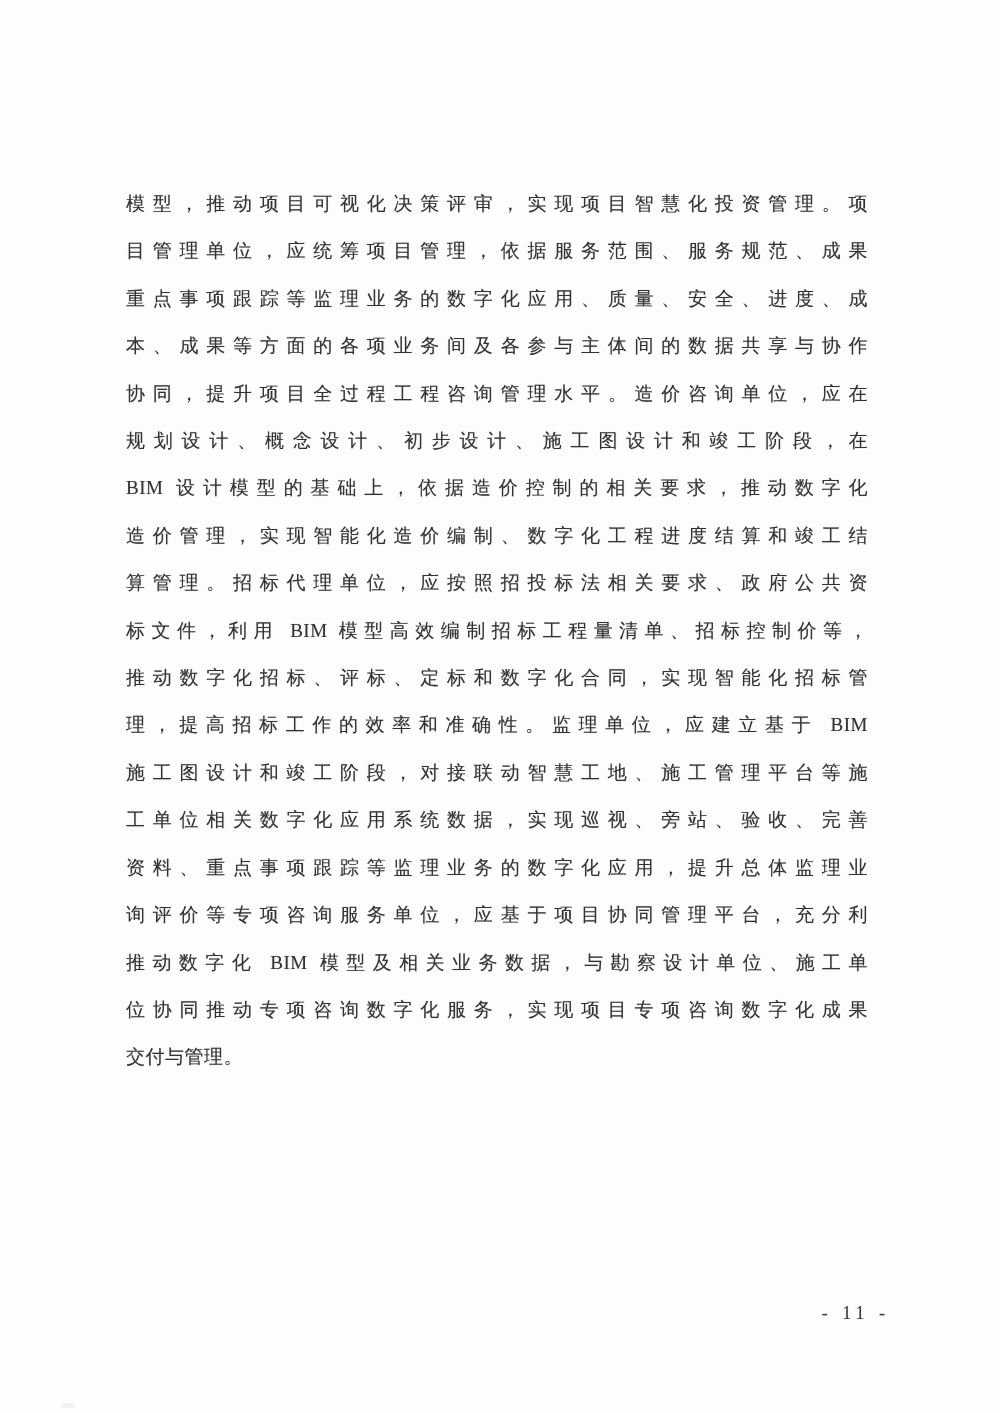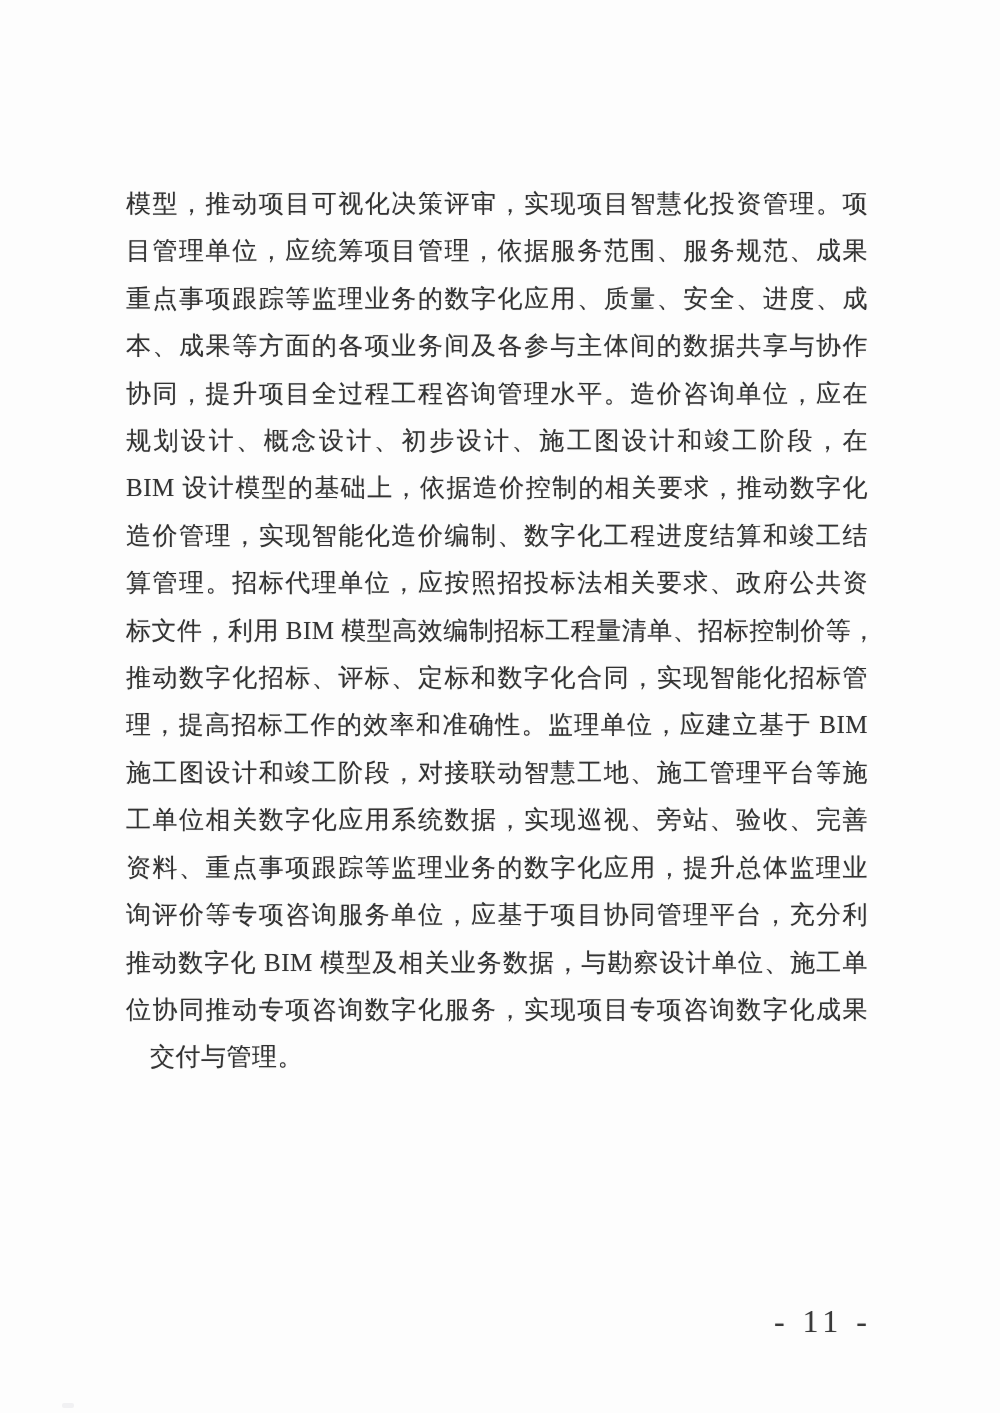--- a/index.html
+++ b/index.html
@@ -18,42 +18,41 @@
     height: 1413px;
     background: #fdfdfd;
     overflow: hidden;
   }
   .body-text {
     position: absolute;
     left: 126px;
     top: 180px;
     width: 742px;
     color: #333333;
-    font-size: 25px;
+    font-size: 19px;
     line-height: 47.4px;
     letter-spacing: 0.5px;
     text-shadow: 0 0 1px rgba(50,50,50,0.35);
   }
   .tl {
     text-align: justify;
     text-align-last: justify;
     text-justify: inter-character;
     white-space: nowrap;
   }
   .tl.last {
     text-align: center;
     text-align-last: left;
-    margin-left: 24px;
   }
   .footer-page-number {
     position: absolute;
     top: 1303px;
-    right: 128px;
+    right: 110px;
     color: #3a3a3a;
-    font-size: 32px;
+    font-size: 18px;
     letter-spacing: 5px;
     text-shadow: 0 0 1px rgba(50,50,50,0.3);
   }
   .scan-artifact {
     position: absolute;
     left: 62px;
     top: 1403px;
     width: 12px;
     height: 5px;
     background: #f1f1f3;

